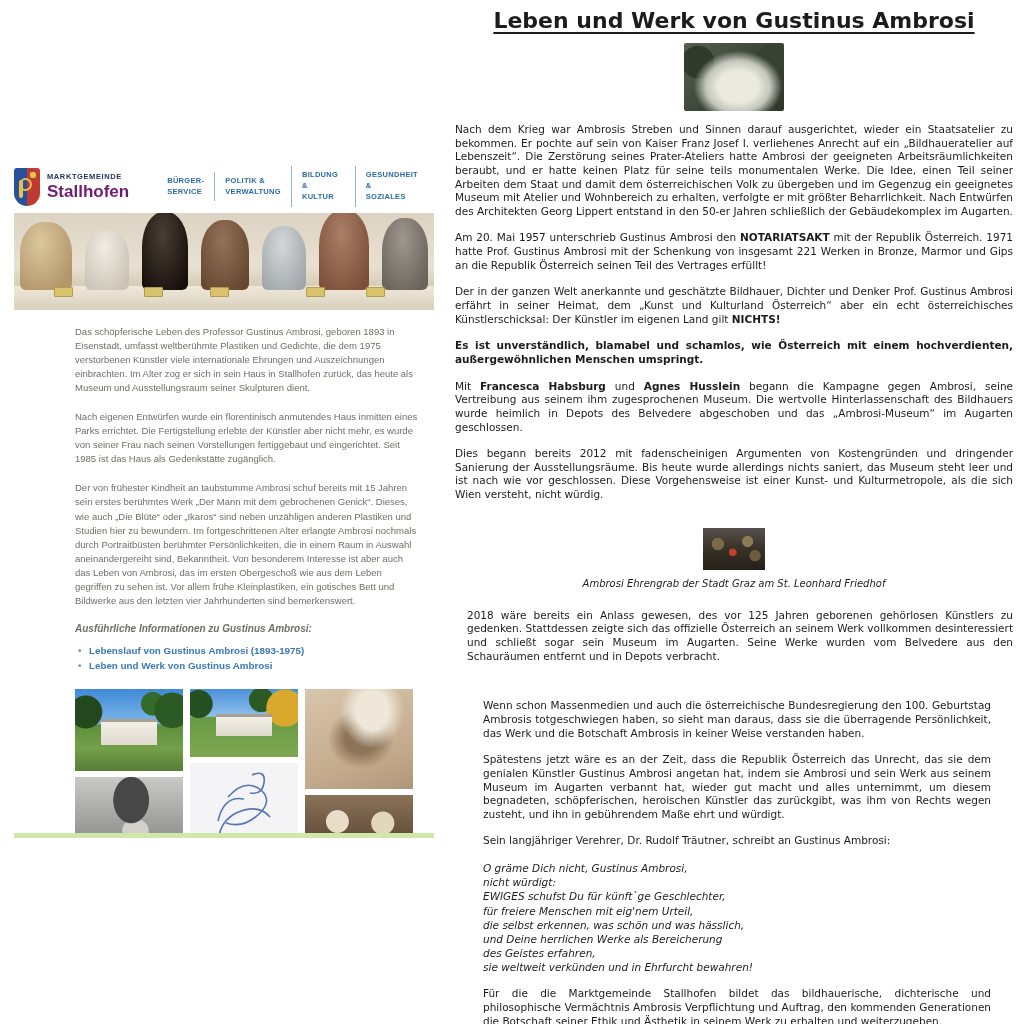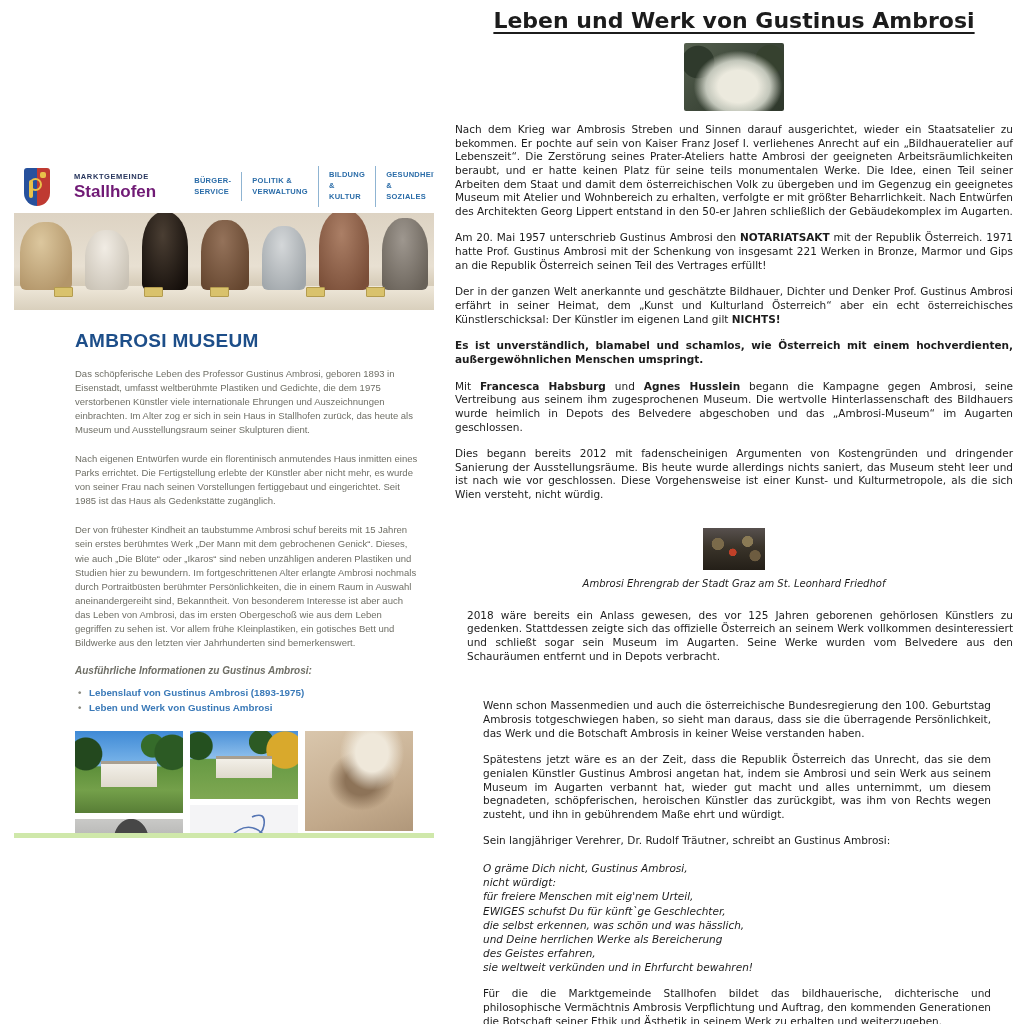--- a/index.html
+++ b/index.html
@@ -3,21 +3,21 @@
 <meta charset="utf-8">
 <style>
   html,body{margin:0;padding:0;background:#ffffff;}
   .page{position:relative;width:1024px;height:1024px;background:#ffffff;overflow:hidden;
         font-family:"DejaVu Sans",sans-serif;}
 
   
   .site-shot{position:absolute;left:14px;top:160px;width:420px;height:678px;background:#ffffff;
              overflow:hidden;font-family:"Liberation Sans",sans-serif;}
   .site-header{height:53px;display:flex;align-items:center;background:#ffffff;}
-  .logo{display:flex;align-items:center;gap:24px;margin-left:10px;cursor:pointer;}
+  .logo{display:flex;align-items:center;gap:7px;cursor:pointer;}
   .shield{position:relative;width:26px;height:38px;border-radius:3px 3px 13px 13px;
           background:linear-gradient(90deg,#27519c 0 50%,#bf3a32 50% 100%);overflow:hidden;flex:0 0 auto;}
   .shield i{position:absolute;display:block;}
   .shield .g1{left:16px;top:4px;width:6px;height:6px;background:#e8c14a;border-radius:2px;}
   .shield .g2{left:5px;top:12px;width:4px;height:18px;background:#e8c14a;border-radius:2px;}
   .shield .g3{left:5px;top:10px;width:9px;height:9px;border:2px solid #e8c14a;border-radius:50%;background:transparent;}
   .logo-small{font-size:7.5px;font-weight:bold;letter-spacing:.6px;color:#27355c;}
   .logo-big{font-size:17px;font-weight:bold;color:#701a75;margin-top:1px;}
   .site-nav{display:flex;align-items:center;margin-left:28px;}
   .nav-item{padding:4px 10px;font-size:7.5px;font-weight:bold;letter-spacing:.3px;
@@ -154,21 +154,20 @@
         <div class="bust b7"></div>
       </div>
       <div class="plaque" style="left:40px"></div>
       <div class="plaque" style="left:130px"></div>
       <div class="plaque" style="left:196px"></div>
       <div class="plaque" style="left:292px"></div>
       <div class="plaque" style="left:352px"></div>
     </div>
 
     <div class="site-content">
-      <h2 class="site-h1">AMBROSI MUSEUM</h2>
       <p class="site-p">Das schöpferische Leben des Professor Gustinus Ambrosi, geboren 1893 in Eisenstadt, umfasst weltberühmte Plastiken und Gedichte, die dem 1975 verstorbenen Künstler viele internationale Ehrungen und Auszeichnungen einbrachten. Im Alter zog er sich in sein Haus in Stallhofen zurück, das heute als Museum und Ausstellungsraum seiner Skulpturen dient.</p>
       <p class="site-p">Nach eigenen Entwürfen wurde ein florentinisch anmutendes Haus inmitten eines Parks errichtet. Die Fertigstellung erlebte der Künstler aber nicht mehr, es wurde von seiner Frau nach seinen Vorstellungen fertiggebaut und eingerichtet. Seit 1985 ist das Haus als Gedenkstätte zugänglich.</p>
       <p class="site-p">Der von frühester Kindheit an taubstumme Ambrosi schuf bereits mit 15 Jahren sein erstes berühmtes Werk „Der Mann mit dem gebrochenen Genick“. Dieses, wie auch „Die Blüte“ oder „Ikaros“ sind neben unzähligen anderen Plastiken und Studien hier zu bewundern. Im fortgeschrittenen Alter erlangte Ambrosi nochmals durch Portraitbüsten berühmter Persönlichkeiten, die in einem Raum in Auswahl aneinandergereiht sind, Bekanntheit. Von besonderem Interesse ist aber auch das Leben von Ambrosi, das im ersten Obergeschoß wie aus dem Leben gegriffen zu sehen ist. Vor allem frühe Kleinplastiken, ein gotisches Bett und Bildwerke aus den letzten vier Jahrhunderten sind bemerkenswert.</p>
       <div class="site-info">Ausführliche Informationen zu Gustinus Ambrosi:</div>
       <ul class="site-links">
         <li>Lebenslauf von Gustinus Ambrosi (1893-1975)</li>
         <li>Leben und Werk von Gustinus Ambrosi</li>
       </ul>
       <div class="gallery">
         <div class="g-col">
@@ -226,22 +225,22 @@
 
     <p class="p-2018">2018 wäre bereits ein Anlass gewesen, des vor 125 Jahren geborenen gehörlosen Künstlers zu gedenken. Stattdessen zeigte sich das offizielle Österreich an seinem Werk vollkommen desinteressiert und schließt sogar sein Museum im Augarten. Seine Werke wurden vom Belvedere aus den Schauräumen entfernt und in Depots verbracht.</p>
 
     <div class="indent-block">
       <p>Wenn schon Massenmedien und auch die österreichische Bundesregierung den 100. Geburtstag Ambrosis totgeschwiegen haben, so sieht man daraus, dass sie die überragende Persönlichkeit, das Werk und die Botschaft Ambrosis in keiner Weise verstanden haben.</p>
       <p>Spätestens jetzt wäre es an der Zeit, dass die Republik Österreich das Unrecht, das sie dem genialen Künstler Gustinus Ambrosi angetan hat, indem sie Ambrosi und sein Werk aus seinem Museum im Augarten verbannt hat, wieder gut macht und alles unternimmt, um diesem begnadeten, schöpferischen, heroischen Künstler das zurückgibt, was ihm von Rechts wegen zusteht, und ihn in gebührendem Maße ehrt und würdigt.</p>
       <p>Sein langjähriger Verehrer, Dr. Rudolf Träutner, schreibt an Gustinus Ambrosi:</p>
       <div class="poem">
         <div>O gräme Dich nicht, Gustinus Ambrosi,</div>
         <div>nicht würdigt:</div>
+        <div>EWIGES schufst Du für künft`ge Geschlechter,</div>
         <div>für freiere Menschen mit eig'nem Urteil,</div>
-        <div>EWIGES schufst Du für künft`ge Geschlechter,</div>
         <div>die selbst erkennen, was schön und was hässlich,</div>
         <div>und Deine herrlichen Werke als Bereicherung</div>
         <div>des Geistes erfahren,</div>
         <div>sie weltweit verkünden und in Ehrfurcht bewahren!</div>
       </div>
       <p>Für die die Marktgemeinde Stallhofen bildet das bildhauerische, dichterische und philosophische Vermächtnis Ambrosis Verpflichtung und Auftrag, den kommenden Generationen die Botschaft seiner Ethik und Ästhetik in seinem Werk zu erhalten und weiterzugeben.</p>
     </div>
 
   </div>
 

